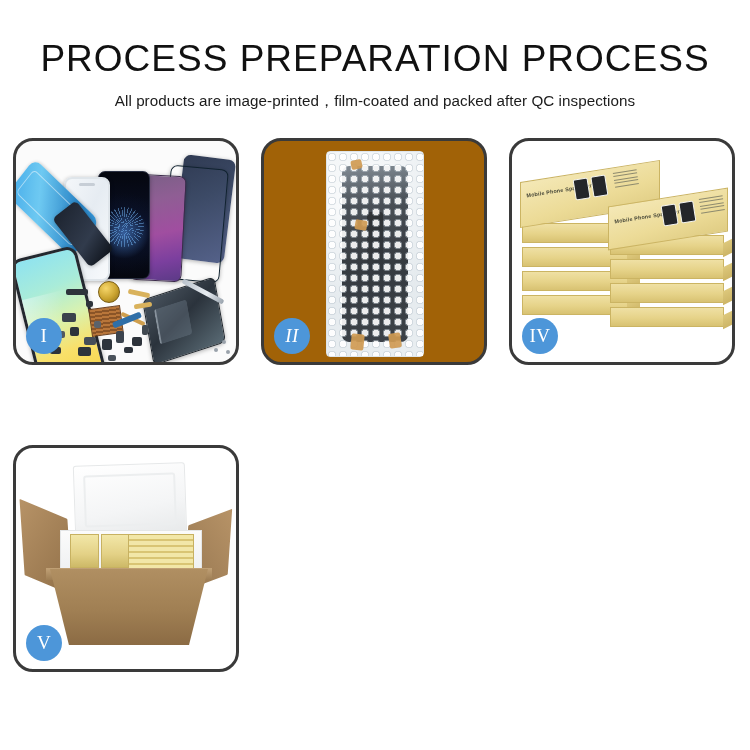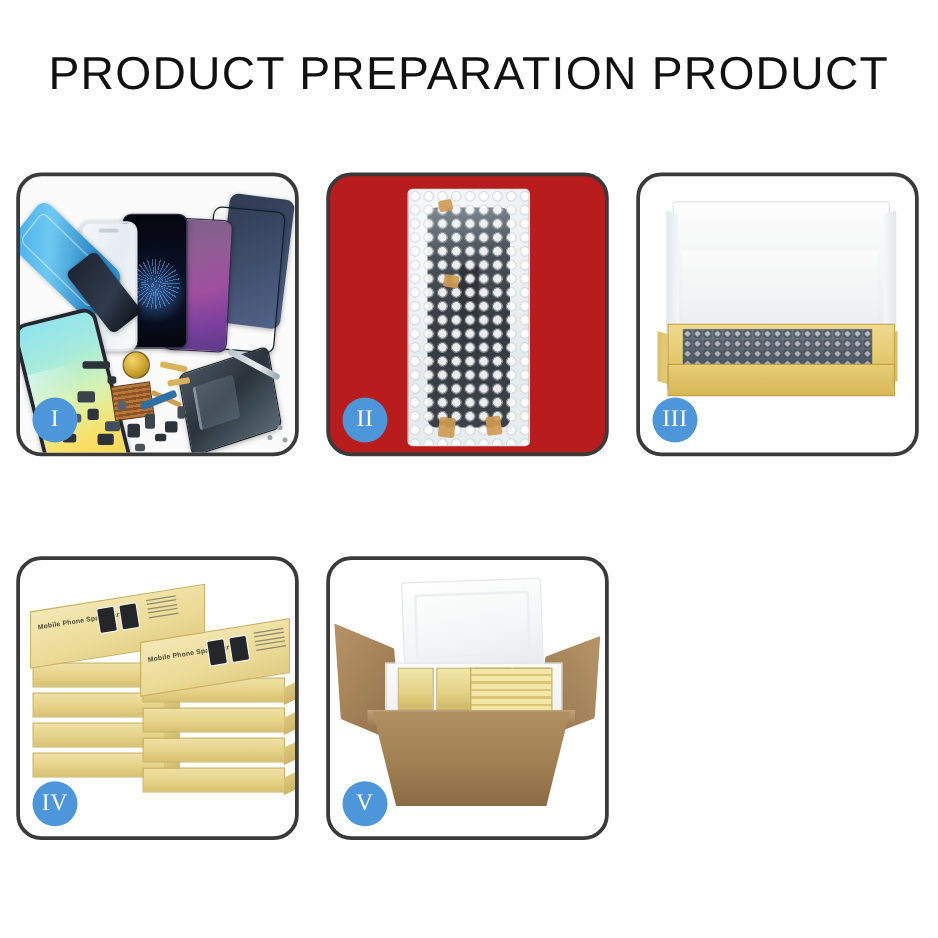--- a/index.html
+++ b/index.html
@@ -270,21 +270,21 @@
   .blue-flex {
     position: absolute;
     left: 96px; top: 176px;
     width: 30px; height: 6px;
     background: #2f6fa8;
     transform: rotate(-22deg);
     border-radius: 2px;
   }
 
   
-  .p2 { background: #b91c1c; }
+  .p2 { background: #a16207; font-style: italic; }
   .bubble-bag {
     position: absolute;
     left: 50%;
     top: 10px;
     margin-left: -48px;
     width: 96px;
     height: 204px;
     background:
       radial-gradient(circle at 30% 25%, rgba(255,255,255,0.85) 0%, rgba(228,234,238,0.25) 60%, rgba(210,218,224,0) 70%),
       linear-gradient(170deg, #eef2f4 0%, #e2e8ec 45%, #e9eef1 100%);
@@ -588,21 +588,22 @@
     position: absolute;
     background: rgba(142,114,82,0.55);
   }
   .c6-tp1 { left: 36px; top: 104px; width: 18px; height: 16px; transform: skewY(18deg); }
   .c6-tp2 { left: 34px; top: 152px; width: 18px; height: 16px; transform: skewY(18deg); }
 </style>
 </head>
 <body>
 
 <div class="header">
-  <h1 class="title">PRODUCT PREPARATION PRODUCT</h1>
+  <h1 class="title">PROCESS PREPARATION PROCESS</h1>
+  <p class="subtitle">All products are image-printed，film-coated and packed after QC inspections</p>
 </div>
 
 <div class="grid">
 
   <div class="panel p1">
     <div class="panel-art">
       <div class="phone ph-back"></div>
       <div class="phone ph-huawei"></div>
       <div class="phone ph-purple"></div>
       <div class="phone ph-dark"></div>
@@ -647,32 +648,20 @@
         <div class="bubbles"></div>
         <div class="tape tp1"></div>
         <div class="tape tp2"></div>
         <div class="tape tp3"></div>
         <div class="tape tp4"></div>
       </div>
     </div>
     <div class="badge">II</div>
   </div>
 
-  <div class="panel p3">
-    <div class="panel-art">
-      <div class="box3-lid"></div>
-      <div class="box3-inner-foam"></div>
-      <div class="box3-flapL"></div>
-      <div class="box3-flapR"></div>
-      <div class="box3-base"></div>
-      <div class="box3-contents"></div>
-      <div class="box3-front"></div>
-    </div>
-    <div class="badge">III</div>
-  </div>
 
   <div class="panel p4">
     <div class="panel-art stackwrap">
       <div class="sbox sb-l5">
           <i class="side"></i>
         </div>
       <div class="sbox sb-l4">
           <i class="side"></i>
         </div>
       <div class="sbox sb-l3">

